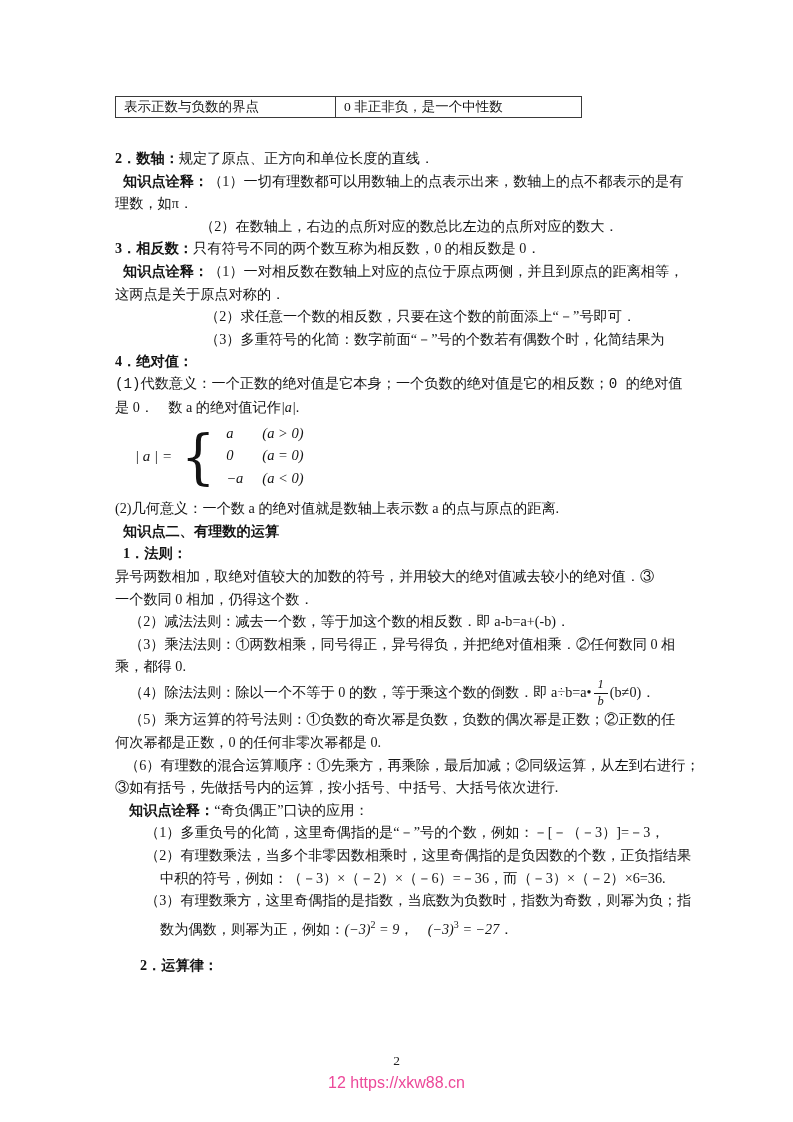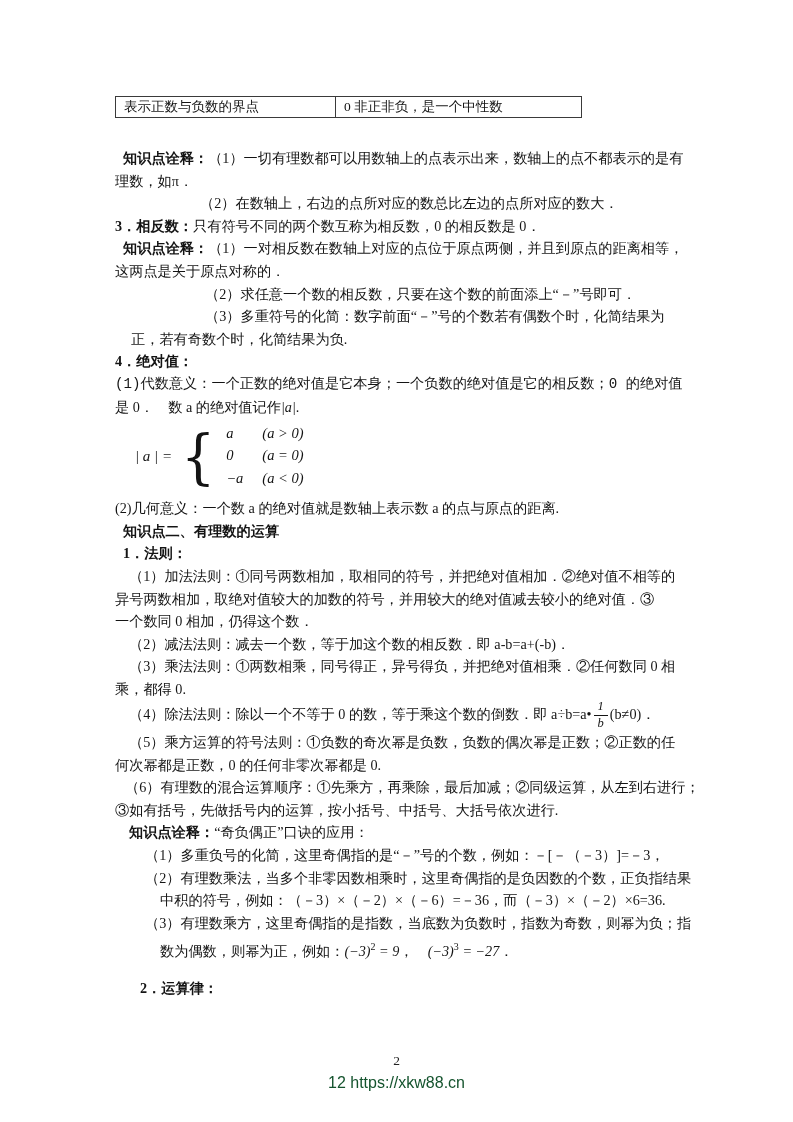--- a/index.html
+++ b/index.html
@@ -36,47 +36,47 @@
     font-size:60px; line-height:68px; margin-right:9px; font-weight:normal;
     font-family:"DejaVu Serif",serif; transform:scaleX(0.9);
   }
   .abs-cases { display:flex; flex-direction:column; gap:1px; }
   .abs-case { display:flex; font-size:14.5px; font-style:italic; line-height:21.5px; }
   .abs-val { width:36px; }
 
   .page-number { position:absolute; left:0; right:0; top:1053px; text-align:center; font-size:13.5px; color:#222; }
   .watermark {
     position:absolute; left:0; right:0; top:1074px; text-align:center;
-    font-size:16px; color:#14532d; font-family:"Liberation Sans","DejaVu Sans",sans-serif;
+    font-size:16px; color:#ec4899; font-family:"Liberation Sans","DejaVu Sans",sans-serif;
   }
 </style>
 </head>
 <body>
 
 <div class="page">
 
   <table class="top-table">
     <tbody>
         <tr>
       <td class="c1">表示正数与负数的界点</td>
       <td class="c2">0 非正非负，是一个中性数</td>
     </tr>
   </tbody>
     </table>
 
   <div class="content" id="content">
+      <div class="line" style="padding-left: 0px;"><span class="bold">2．数轴：</span><span>规定了原点、正方向和单位长度的直线．</span></div>
       <div class="line" style="padding-left: 8px;"><span class="bold">知识点诠释：</span><span>（1）一切有理数都可以用数轴上的点表示出来，数轴上的点不都表示的是有</span></div>
       <div class="line" style="padding-left: 0px;"><span>理数，如π．</span></div>
       <div class="line" style="padding-left: 85px;"><span>（2）在数轴上，右边的点所对应的数总比左边的点所对应的数大．</span></div>
       <div class="line" style="padding-left: 0px;"><span class="bold">3．相反数：</span><span>只有符号不同的两个数互称为相反数，0 的相反数是 0．</span></div>
       <div class="line" style="padding-left: 8px; font-family: Liberation Serif, serif;"><span class="bold">知识点诠释：</span><span>（1）一对相反数在数轴上对应的点位于原点两侧，并且到原点的距离相等，</span></div>
       <div class="line" style="padding-left: 0px;"><span>这两点是关于原点对称的．</span></div>
       <div class="line" style="padding-left: 90px;"><span>（2）求任意一个数的相反数，只要在这个数的前面添上“－”号即可．</span></div>
       <div class="line" style="padding-left: 90px;"><span>（3）多重符号的化简：数字前面“－”号的个数若有偶数个时，化简结果为</span></div>
-      <div class="line" style="padding-left: 16px;"><span>正，若有奇数个时，化简结果为负.</span></div>
       <div class="line" style="padding-left: 0px;"><span class="bold">4．绝对值：</span></div>
       <div class="line" style="padding-left: 0px; font-family: Liberation Mono, monospace;"><span>(1)代数意义：一个正数的绝对值是它本身；一个负数的绝对值是它的相反数；0 的绝对值</span></div>
       <div class="line" style="padding-left: 0px;"><span>是 0．　数 a 的绝对值记作</span><span class="math">|a|</span><span>.</span></div>
       <div class="abs-formula">
         <span class="abs-lhs">| a | =</span>
         <span class="abs-brace">{</span>
         <div class="abs-cases">
           <div class="abs-case">
             <span class="abs-val">a</span>
             <span class="abs-cond">(a &gt; 0)</span>
@@ -87,21 +87,20 @@
           </div>
           <div class="abs-case">
             <span class="abs-val">−a</span>
             <span class="abs-cond">(a &lt; 0)</span>
           </div>
         </div>
       </div>
       <div class="line" style="padding-left: 0px;"><span>(2)几何意义：一个数 a 的绝对值就是数轴上表示数 a 的点与原点的距离.</span></div>
       <div class="line" style="padding-left: 8px;"><span class="bold">知识点二、有理数的运算</span></div>
       <div class="line" style="padding-left: 8px;"><span class="bold">1．法则：</span></div>
-      <div class="line" style="padding-left: 14px;"><span>（1）加法法则：①同号两数相加，取相同的符号，并把绝对值相加．②绝对值不相等的</span></div>
       <div class="line" style="padding-left: 0px;"><span>异号两数相加，取绝对值较大的加数的符号，并用较大的绝对值减去较小的绝对值．③</span></div>
       <div class="line" style="padding-left: 0px;"><span>一个数同 0 相加，仍得这个数．</span></div>
       <div class="line" style="padding-left: 14px;"><span>（2）减法法则：减去一个数，等于加这个数的相反数．即 a-b=a+(-b)．</span></div>
       <div class="line" style="padding-left: 14px;"><span>（3）乘法法则：①两数相乘，同号得正，异号得负，并把绝对值相乘．②任何数同 0 相</span></div>
       <div class="line" style="padding-left: 0px;"><span>乘，都得 0.</span></div>
       <div class="line" style="padding-left: 14px;"><span>（4）除法法则：除以一个不等于 0 的数，等于乘这个数的倒数．即 a÷b=a•</span><span class="frac">
           <span class="num">1</span>
           <span class="den">b</span>
         </span><span>(b≠0)．</span></div>
       <div class="line" style="padding-left: 14px;"><span>（5）乘方运算的符号法则：①负数的奇次幂是负数，负数的偶次幂是正数；②正数的任</span></div>

